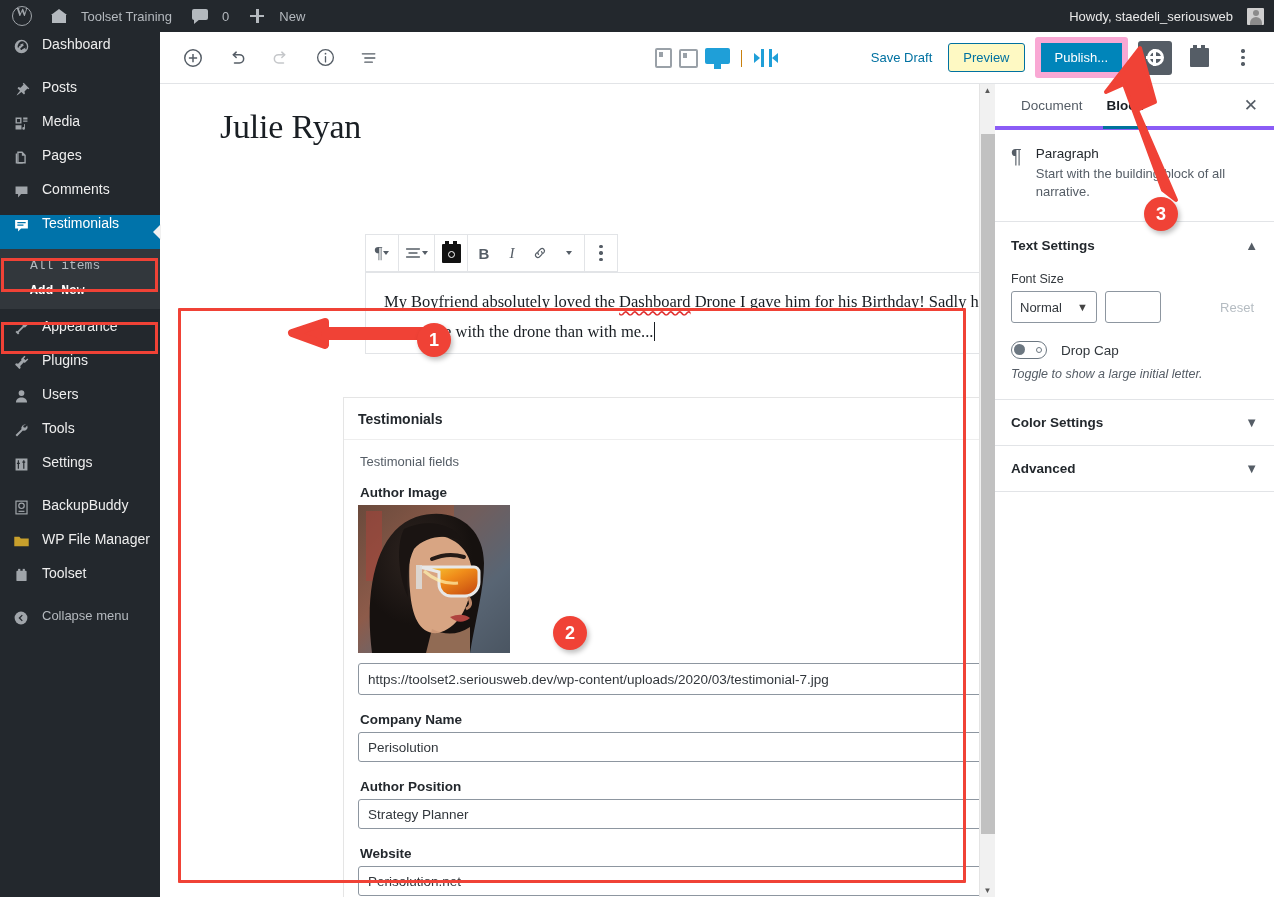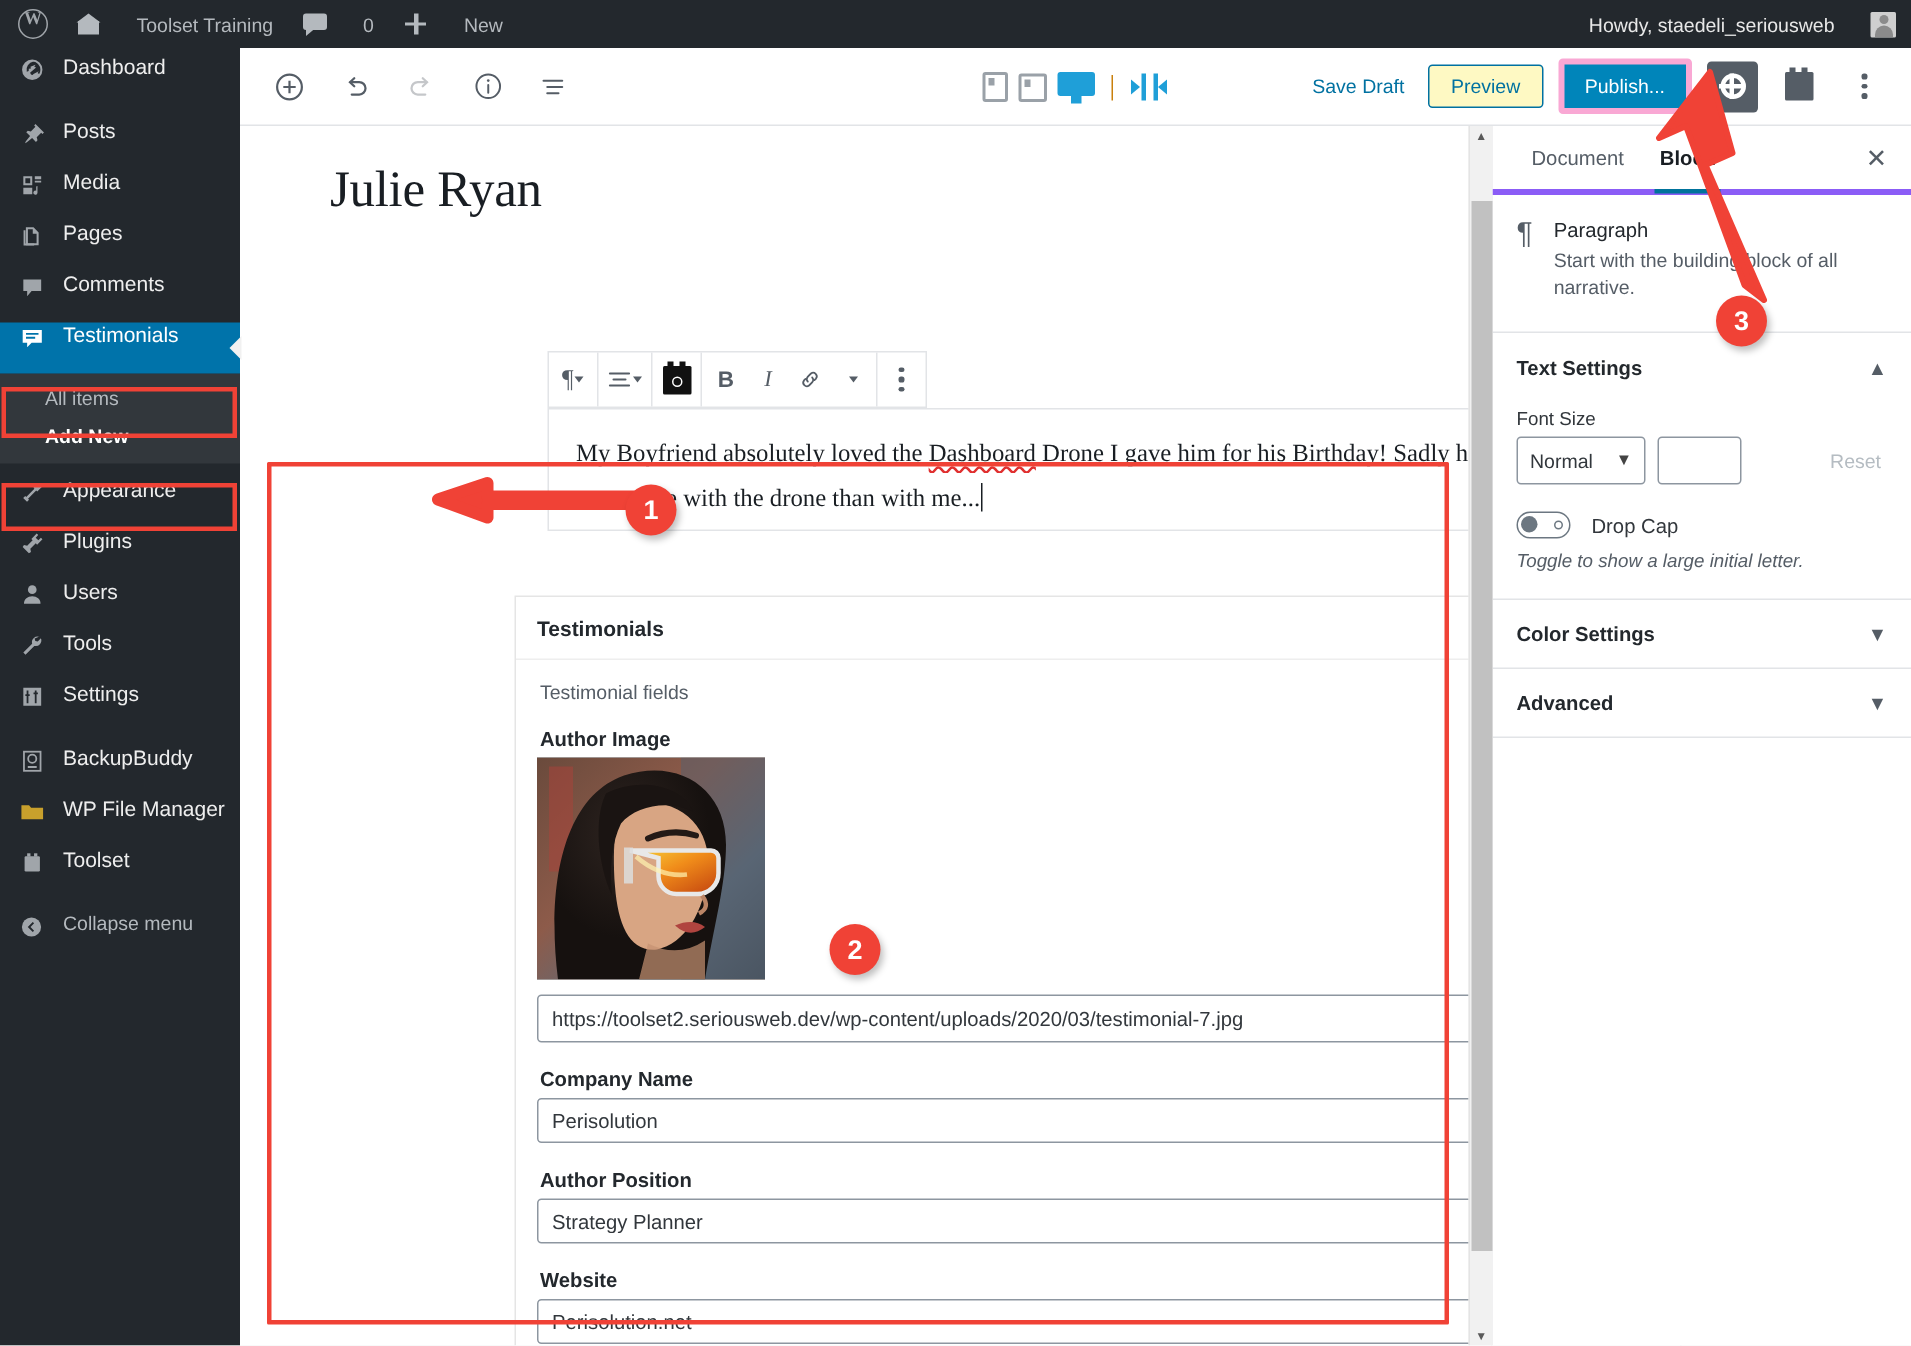--- a/index.html
+++ b/index.html
@@ -14,21 +14,21 @@
   }
   #root { position: relative; width: 1274px; height: 897px; }
 
   
   #adminbar {
     position: absolute; top: 0; left: 0; width: 1274px; height: 32px;
     background: #23282d; color: #eee;
     display: flex; align-items: center; z-index: 50;
   }
   .ab-item {
-    display: flex; align-items: center; gap: 24px;
+    display: flex; align-items: center; gap: 14px;
     height: 32px; padding: 0 10px; color: #b4b9be; font-size: 13px;
     white-space: nowrap;
   }
   .ab-item.wplogo { padding: 0 9px 0 12px; }
   .ab-spacer { flex: 1 1 auto; }
   .wp-mark {
     width: 20px; height: 20px; border-radius: 50%;
     border: 1.7px solid #a0a5aa; position: relative;
     display: inline-block;
   }
@@ -97,21 +97,21 @@
   }
   .menu-item.current::after {
     content: ""; position: absolute; right: -1px; top: 50%;
     margin-top: -8px;
     border-top: 8px solid transparent; border-bottom: 8px solid transparent;
     border-right: 8px solid #f1f1f1;
   }
   .menu-sep { height: 9px; }
   .submenu { background: #32373c; padding: 4px 0 6px 0; }
   .submenu-item {
-    padding: 5px 16px 5px 30px; font-size: 13px; color: #b4b9be;
+    padding: 5px 16px 5px 30px; font-size: 13px; color: #b4b9be; font-family: Liberation Mono, monospace;
   }
   .submenu-item.current { color: #fff; font-weight: bold; }
   .mi-icon {
     width: 20px; height: 20px; display: inline-flex;
     align-items: center; justify-content: center; flex: 0 0 20px;
     color: #a0a5aa; font-size: 15px;
   }
   .menu-item.current .mi-icon { color: #fff; }
   .menu-item.collapse { color: #b4b9be; font-size: 13px; }
 
@@ -173,21 +173,21 @@
   .eb-right {
     margin-left: auto; display: flex; align-items: center; gap: 10px;
     padding-right: 14px;
   }
   .link-btn { color: #0071a1; font-size: 13px; background: none; border: none; }
   .btn-outline {
     border: 1px solid #0071a1; color: #0071a1; background: #fef9c3;
     border-radius: 3px; padding: 6px 14px; font-size: 13px;
   }
   .btn-primary {
-    background: #0085ba; color: #fff; border: 4px solid #f9a8d4;
+    background: #0085ba; color: #fff; border: 6px solid #f9a8d4;
     border-radius: 3px; padding: 7px 14px; font-size: 13px;
   }
   .sq-btn {
     width: 34px; height: 34px; border-radius: 3px;
     display: flex; align-items: center; justify-content: center;
   }
   .sq-btn.active { background: #555d66; color: #fff; }
   .gear {
     width: 17px; height: 17px; position: relative;
     border-radius: 50%; border: 3.5px solid #fff;

